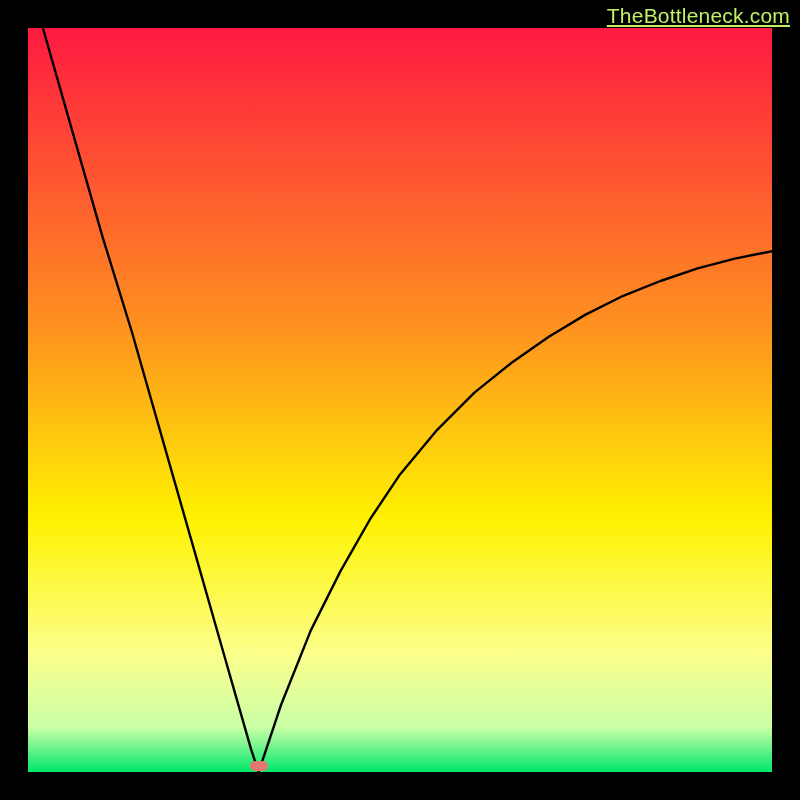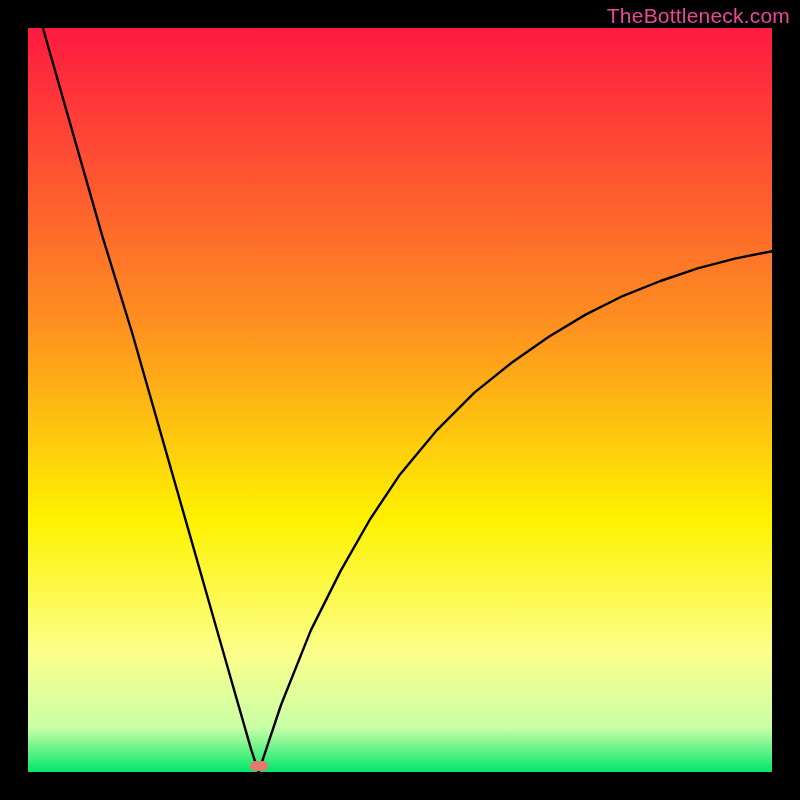--- a/index.html
+++ b/index.html
@@ -24,25 +24,26 @@
     left: 0;
     top: 0;
     width: 744px;
     height: 744px;
     display: block;
   }
   .watermark {
     position: absolute;
     top: 4px;
     right: 10px;
-    color: #ec4899;
+    color: #bef264;
     font-size: 21px;
     font-weight: 400;
     letter-spacing: 0.2px;
     user-select: none;
+    text-decoration: underline;
   }
   .marker {
     position: absolute;
     width: 18px;
     height: 10px;
     background: #e5786e;
     border-radius: 5px;
   }
 </style>
 </head>

